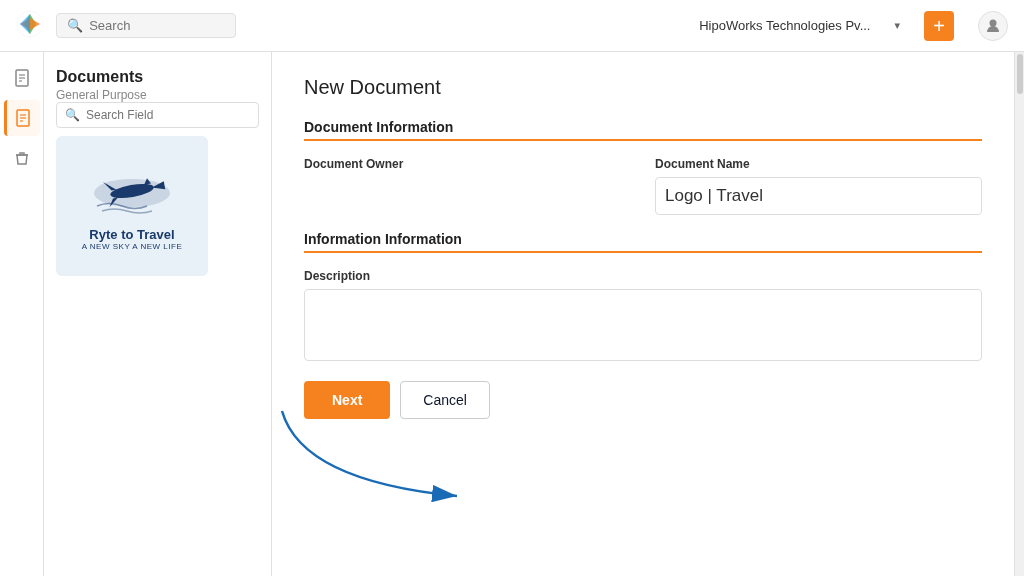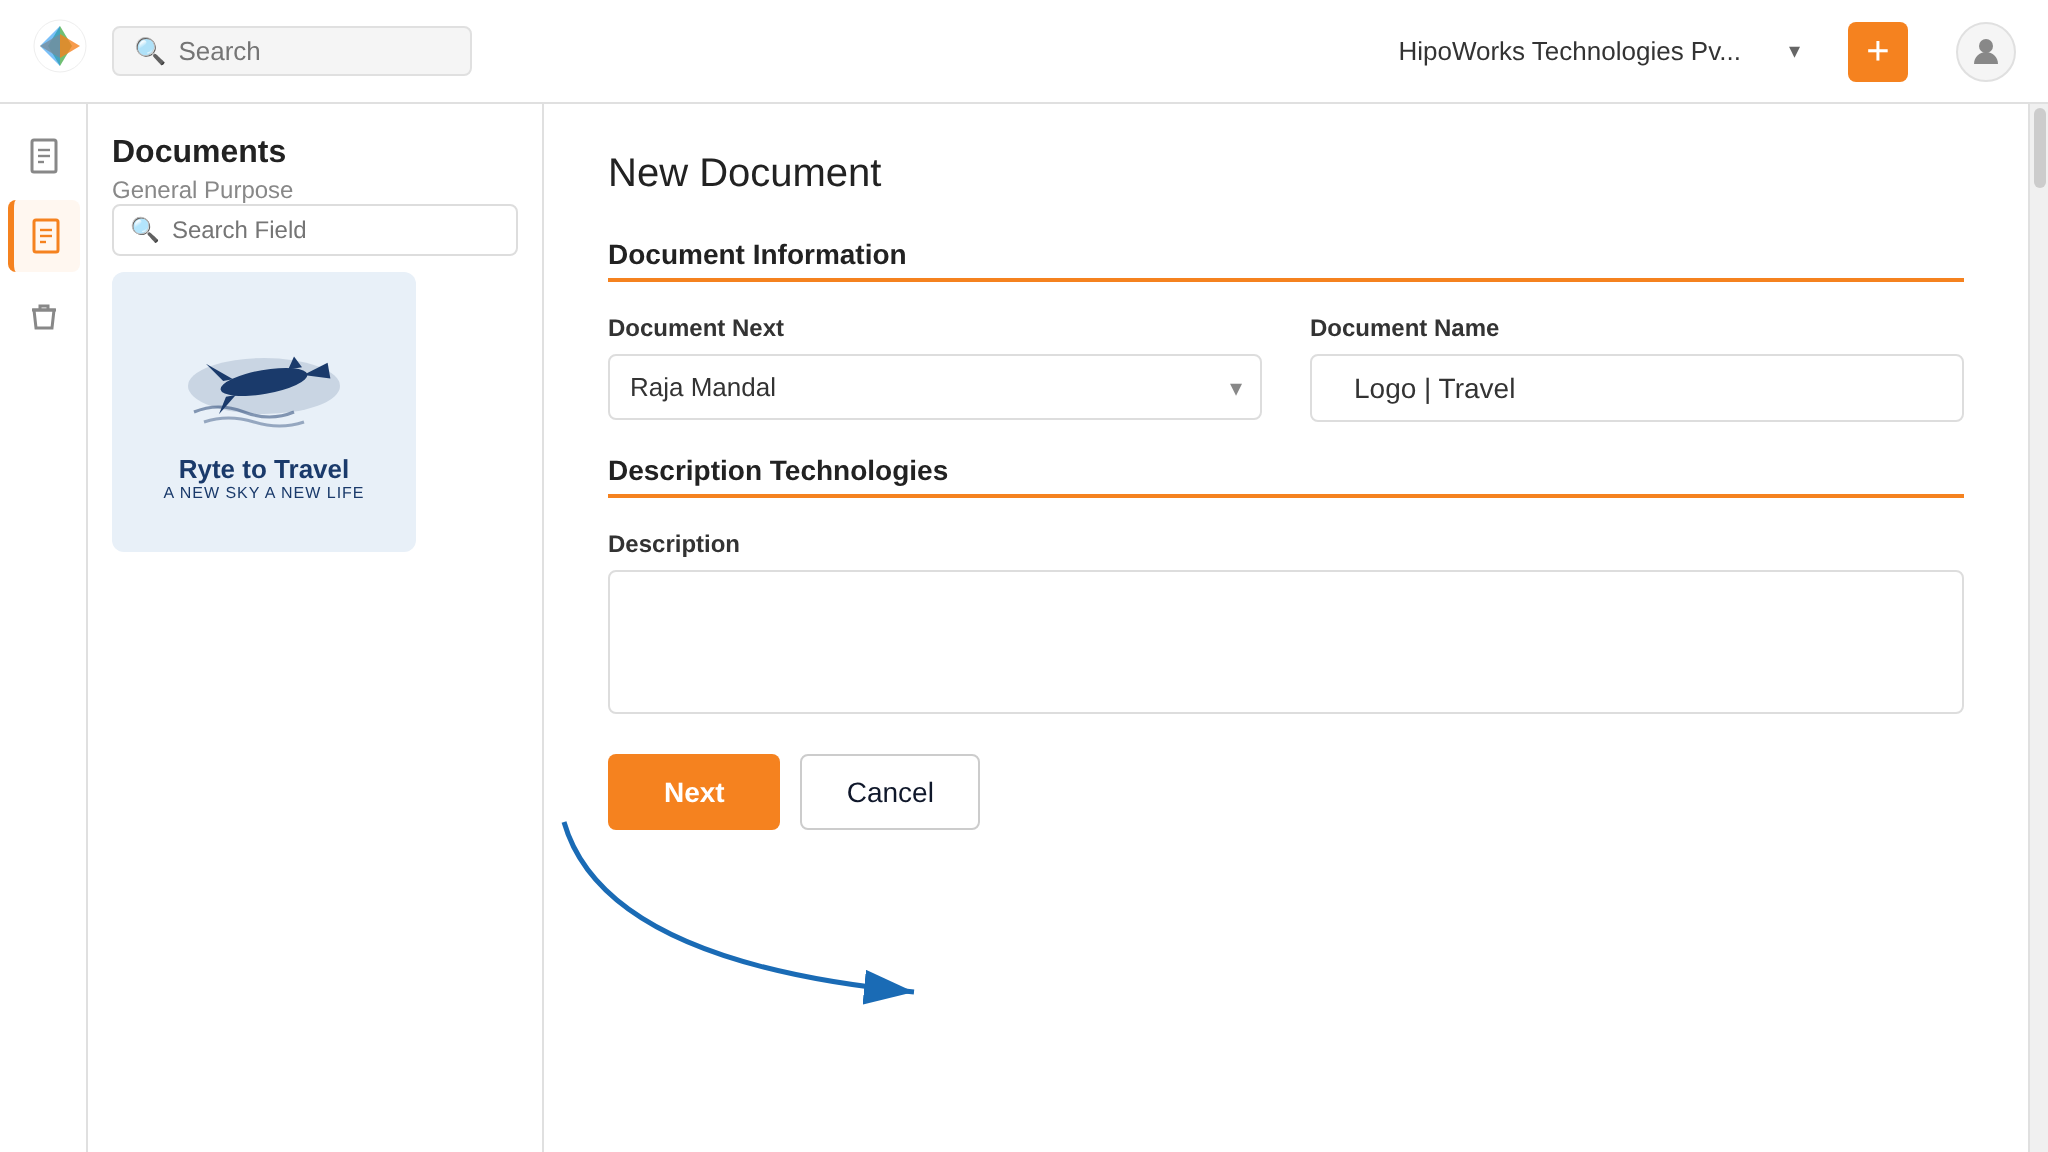--- a/index.html
+++ b/index.html
@@ -249,22 +249,22 @@
       right: 10px;
       top: 50%;
       transform: translateY(-50%);
       color: #888;
       pointer-events: none;
       font-size: 12px;
     }
     .form-input {
       border: 1px solid #ddd;
       border-radius: 4px;
-      padding: 8px 21px;
-      font-size: 14px;
+      padding: 8px 9px;
+      font-size: 17px;
       color: #333;
       background: #fff;
       width: 100%;
     }
     .form-textarea {
       border: 1px solid #ddd;
       border-radius: 4px;
       padding: 8px 10px;
       font-size: 13px;
       color: #333;
@@ -411,34 +411,29 @@
 
   <div style="flex:1;display:flex;position:relative;overflow:hidden;">
     <div class="main-content">
       <h1 class="page-title">New Document</h1>
 
       <div class="section-header">Document Information</div>
       <div class="section-divider"></div>
 
       <div class="form-row">
         <div class="form-group">
-          <label class="form-label">Document Next</label>
-          <div class="select-wrapper">
-            <select class="form-select">
-              <option>Raja Mandal</option>
-            </select>
-          </div>
+          <label class="form-label">Document Owner</label>
         </div>
         <div class="form-group">
           <label class="form-label">Document Name</label>
           <input type="text" class="form-input" value="Logo | Travel" style="">
         </div>
       </div>
 
-      <div class="section-header">Description Technologies</div>
+      <div class="section-header">Information Information</div>
       <div class="section-divider"></div>
 
       <div class="form-group">
         <label class="form-label">Description</label>
         <textarea class="form-textarea" style=""></textarea>
       </div>
 
       <div class="action-row">
         <button class="btn-next">Next</button>
         <button class="btn-cancel">Cancel</button>

